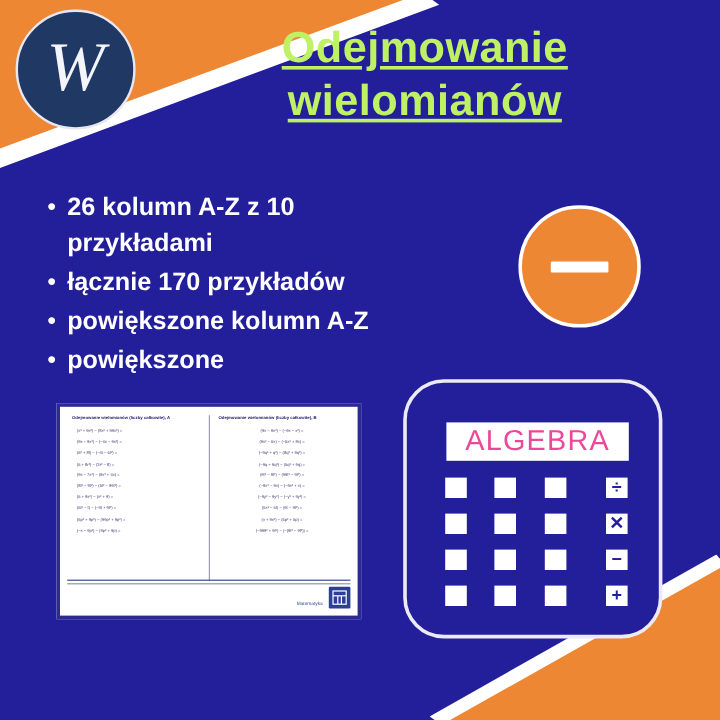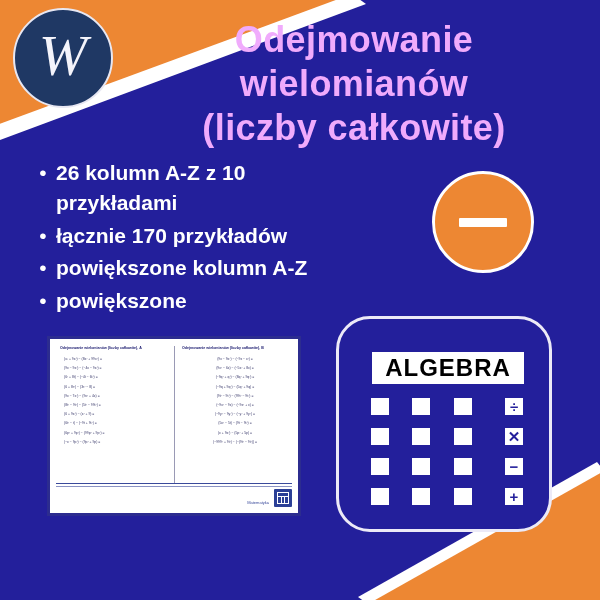--- a/index.html
+++ b/index.html
@@ -46,25 +46,26 @@
     font-style:italic;
     font-size:58px;
     color:#f4f4fb;
     line-height:1;
     margin-top:-4px;
   }
   
   .title{
     position:absolute;left:118px;top:18px;width:472px;
     text-align:center;
-    color:#f0abfc;
+    color:#bef264;
     font-size:36px;
     font-weight:bold;
     line-height:1.22;
     letter-spacing:.4px;
+    text-decoration:underline;
     text-underline-offset:3px;
   }
   .title .l2{display:block;}
   
   .bullets{
     position:absolute;left:30px;top:158px;width:330px;
     color:#ffffff;
     font-size:21px;
     line-height:1.42;
   }
@@ -146,21 +147,21 @@
     border-radius:34px;
     box-sizing:border-box;
     background:#231f9b;
   }
   .calc-display{
     position:absolute;left:33px;top:33px;width:152px;height:32px;
     background:#ffffff;
     display:flex;align-items:center;justify-content:center;
   }
   .calc-display span{
-    color:#000000;font-size:24px;font-weight:bold;letter-spacing:1px;
+    color:#ec4899;font-size:24px;font-weight:normal;letter-spacing:1px;
     font-family:"Liberation Sans", sans-serif;
   }
   .calc-keys{
     position:absolute;left:32px;top:79px;width:152px;height:110px;
     display:grid;grid-template-columns:repeat(4,1fr);
     grid-template-rows:repeat(4,1fr);
     column-gap:13px;row-gap:10px;
   }
   .key{
     background:#ffffff;width:18px;height:17px;justify-self:start;
@@ -180,21 +181,20 @@
   <div class="corner-tl-white"></div>
   <div class="corner-br-orange"></div>
   <div class="corner-br-white"></div>
 
   <div class="logo-circle">
     <span class="logo-letter">W</span>
   </div>
 
   <div class="title">
     <span class="l1">Odejmowanie wielomianów</span>
-    <span class="l2">(liczby całkowite)</span>
   </div>
 
   <div class="bullets">
     <div class="bullet">
       <span class="dot">•</span>
       <span class="txt">26 kolumn A-Z z 10 przykładami</span>
     </div>
     <div class="bullet">
       <span class="dot">•</span>
       <span class="txt">łącznie 170 przykładów</span>

